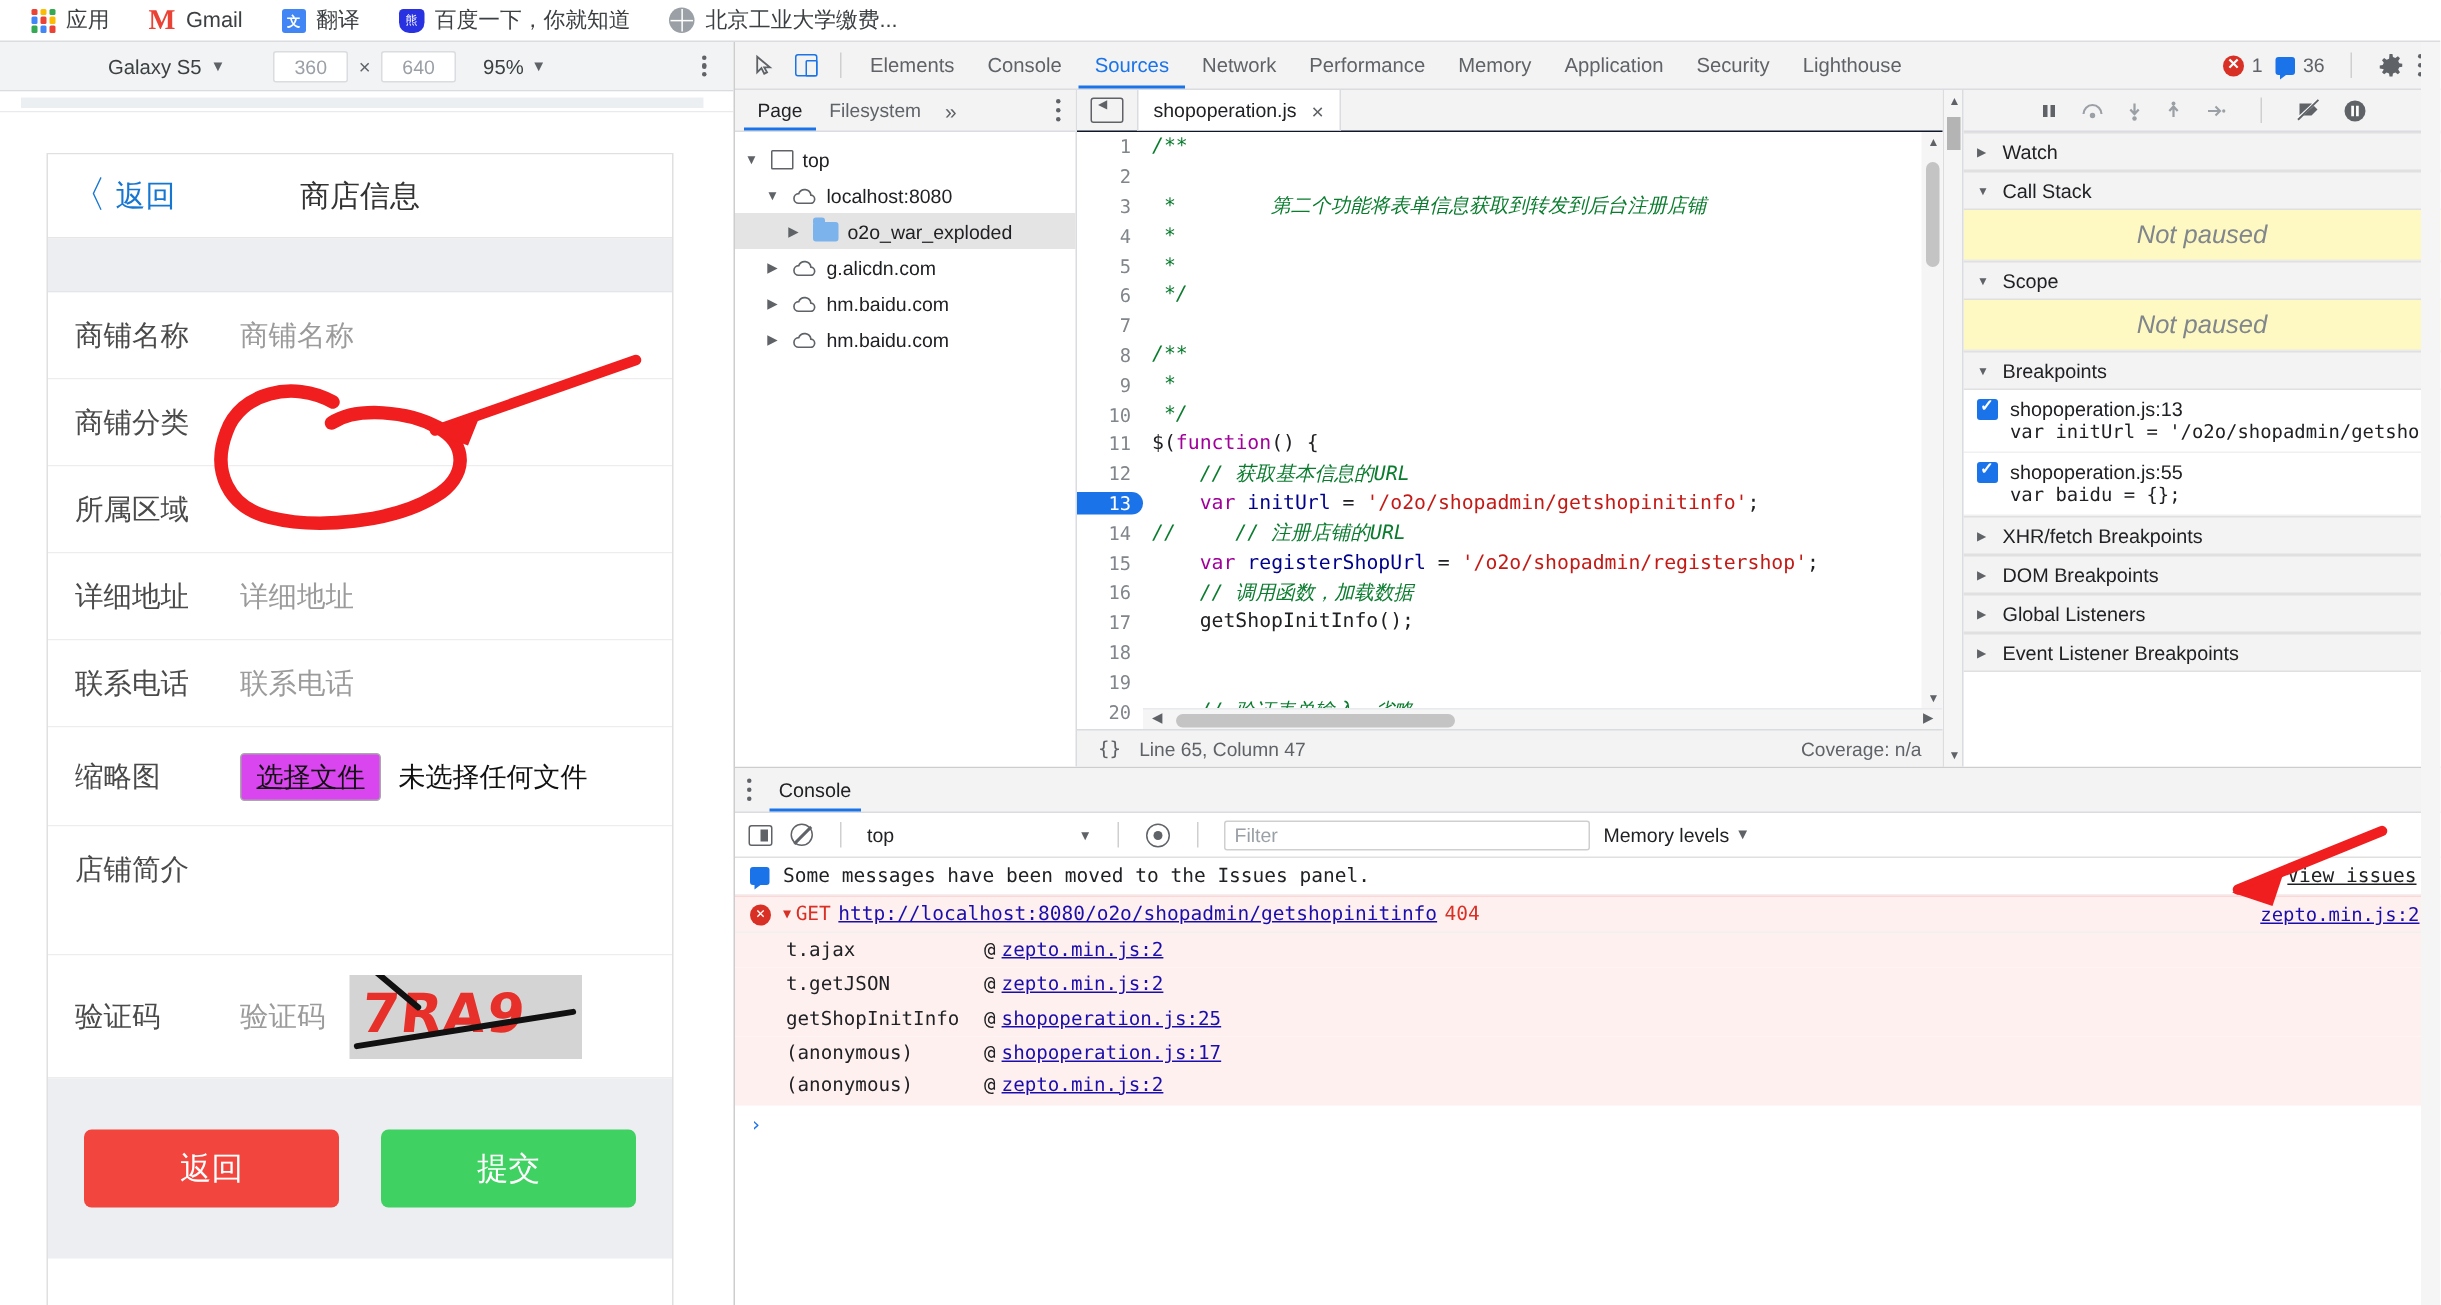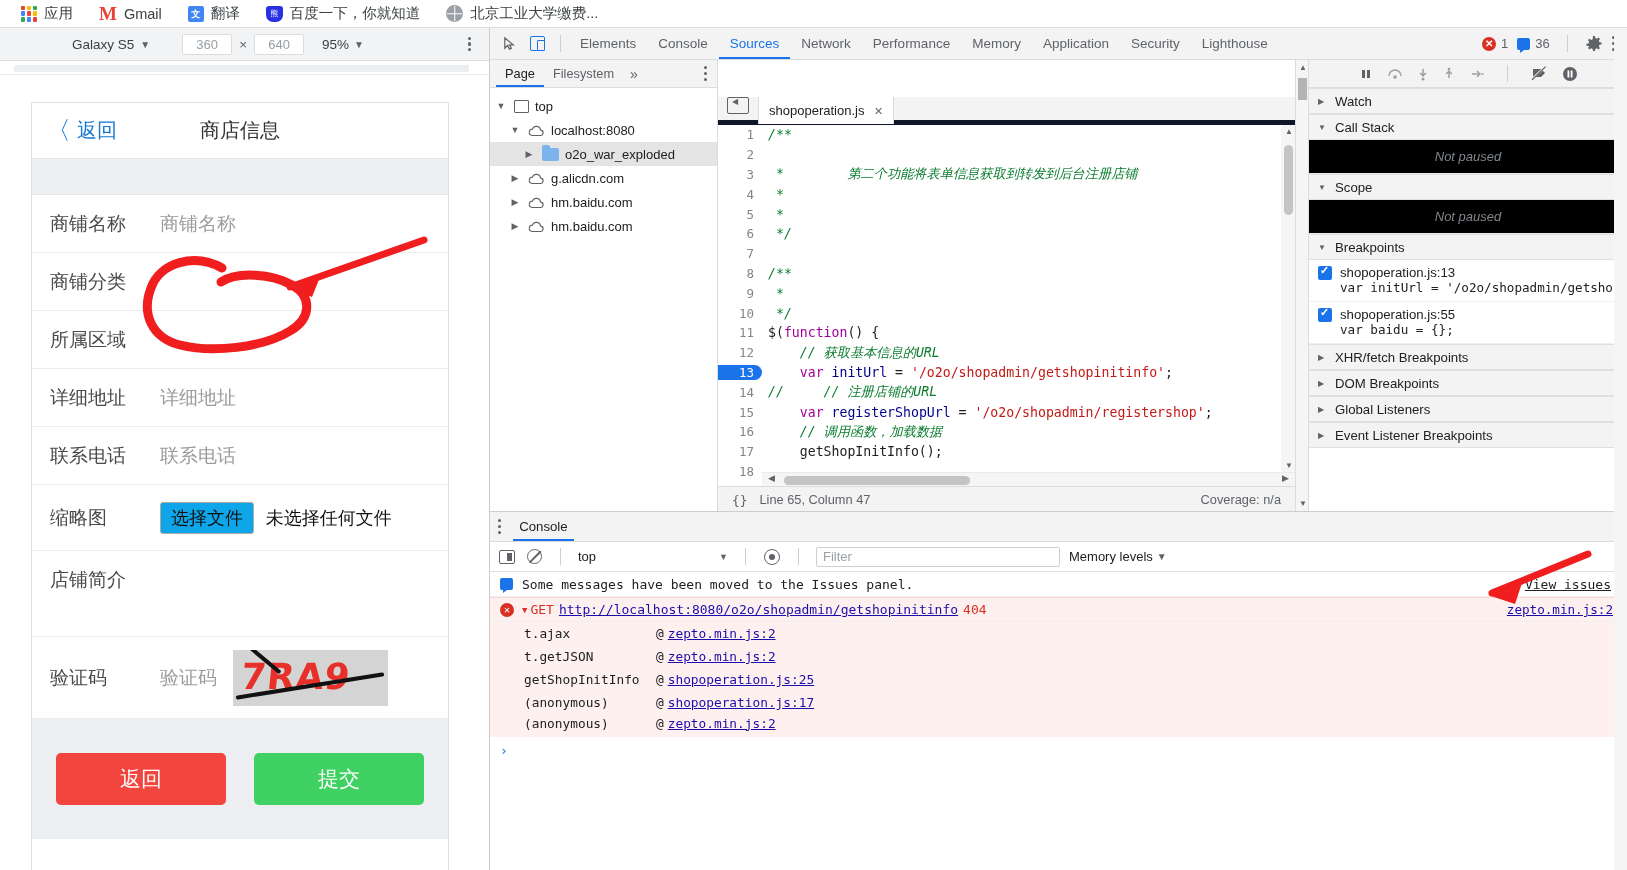--- a/index.html
+++ b/index.html
@@ -70,21 +70,21 @@
   .m-row {
     height: 58px; display: flex; align-items: center; background: #fff;
     border-bottom: 1px solid #ededed; padding-left: 18px;
   }
   .m-row.tall { height: 66px; }
   .m-label { width: 110px; font-size: 19px; color: #4a4a4a; flex: 0 0 110px; }
   .m-value { font-size: 19px; color: #9b9b9b; }
   .m-empty { flex: 1; height: 100%; }
   .m-filebtn {
     display:inline-block; padding: 3px 10px; font-size: 18px; color: #111;
-    border: 1px solid #a9a9a9; border-radius: 3px; background: #0ea5e9;
+    border: 1px solid #a9a9a9; border-radius: 3px; background: #d946ef; text-decoration: underline;
   }
   .m-filetext { margin-left: 8px; font-size: 18px; color: #111; }
   .m-intro { height: 86px; background:#fff; display:flex; align-items:flex-start; padding: 16px 0 0 18px; border-bottom:1px solid #ededed;}
   .m-captcha-row { height: 82px; display:flex; align-items:center; background:#fff; padding-left:18px; border-bottom:1px solid #ededed;}
   .captcha-img {
     width: 155px; height: 56px; margin-left: 16px; background: #d4d4d4;
     position: relative; overflow: hidden;
   }
   .captcha-txt {
     position:absolute; left: 8px; top: 6px; font-size: 36px; font-weight: 800;
@@ -139,21 +139,21 @@
   .tree-row { height: 24px; display: flex; align-items: center; gap: 6px; white-space: nowrap; }
   .tree-row.sel { background: #e4e4e4; }
   .tw { width: 14px; text-align: center; font-size: 9px; color: #5f6368; flex:0 0 14px;}
   .ico-frame { width: 15px; height: 13px; border: 1.6px solid #5f6368; border-radius: 1px; flex:0 0 15px;}
   .ico-cloud { width: 17px; height: 13px; flex:0 0 17px;}
   .ico-folder { width: 17px; height: 13px; background: #7cb3ec; border-radius: 2px; position: relative; flex:0 0 17px;}
   .ico-folder:before{content:""; position:absolute; left:0; top:-3px; width:8px; height:4px; background:#7cb3ec; border-radius:2px 2px 0 0;}
 
   
   #editor-col { flex: 1 1 auto; display: flex; flex-direction: column; min-width: 0; border-right: 1px solid #dadce0;}
-  .ed-tabs { height: 28px; display:flex; background:#f3f3f3; border-bottom:5px solid #0f172a;margin-top:37px; }
+  .ed-tabs { height: 28px; display:flex; align-items:center; background:#f3f3f3; border-bottom:1px solid #0f172a; }
   .ed-pane-btn { width: 22px; height: 17px; border: 1.5px solid #5f6368; border-radius: 2px; margin: 0 9px; position: relative;}
   .ed-pane-btn:after{content:"◀"; position:absolute; left:4px; top:-1px; font-size:8px; color:#5f6368;}
   .ed-tab { font-size: 13px; color:#202124; background:#fff; height: 27px; display:flex; align-items:center; gap: 10px; padding: 0 10px; border-right:1px solid #dadce0; border-left:1px solid #dadce0;}
   .ed-x { font-size: 14px; color: #5f6368; }
   #code { flex: 1 1 auto; position: relative; overflow: hidden; background: #fff; }
   .code-line { display: flex; height: 19.8px; align-items: center; font-family: "DejaVu Sans Mono", monospace; font-size: 13.2px; white-space: pre; }
   .ln { width: 44px; flex: 0 0 44px; text-align: right; padding-right: 8px; color: #80868b; font-size: 12.5px; }
   .code-line.hl .ln { background: #1a73e8; color: #fff; border-radius: 0 9px 9px 0; }
   .code-line.hl { background: #fff; }
   .ctext { padding-left: 6px; }
@@ -173,21 +173,21 @@
   .ed-status { height: 25px; flex: 0 0 25px; background:#f3f3f3; border-top:1px solid #dadce0; display:flex; align-items:center; font-size:12.8px; color:#5f6368; padding: 0 14px; }
   .brace { font-family:"DejaVu Sans Mono", monospace; margin-right: 12px; color:#5f6368;}
   .cov { margin-left:auto; }
 
   
   #dbg { width: 318px; flex: 0 0 318px; display: flex; flex-direction: column; background:#fff;}
   .dbg-toolbar { height: 28px; display:flex; align-items:center; justify-content:center; gap: 14px; background:#f3f3f3; border-bottom:1px solid #dadce0;}
   .dbg-ic { color:#5f6368; font-size:14px; display:flex; align-items:center;}
   .dbg-sec { height: 26px; display:flex; align-items:center; gap:7px; padding-left:9px; font-size:13.2px; color:#202124; background:#f3f3f3; border-bottom:1px solid #e0e0e0; border-top:1px solid #e0e0e0;}
   .dbg-arrow { font-size: 8px; color:#5f6368; width:10px;}
-  .dbg-empty { height: 34px; display:flex; align-items:center; justify-content:center; font-size:13px; color:#80868b; font-style: italic; background:#000000; border-bottom:1px solid #e8eaed;}
+  .dbg-empty { height: 34px; display:flex; align-items:center; justify-content:center; font-size:17px; color:#80868b; font-style: italic; background:#fef9c3; border-bottom:1px solid #e8eaed;}
   .bp-item { padding: 5px 0 6px 9px; border-bottom:1px solid #f0f0f0; }
   .bp-top { display:flex; align-items:center; gap:8px; font-size:13.2px; color:#202124;}
   .bp-chk { width:14px; height:14px; background:#1a73e8; border-radius:2px; position:relative; flex:0 0 14px;}
   .bp-chk:after{content:"✓"; position:absolute; left:2px; top:-2px; color:#fff; font-size:11px; font-weight:700;}
   .bp-code { margin-left: 22px; font-family:"DejaVu Sans Mono", monospace; font-size:12.6px; color:#202124; white-space:nowrap; overflow:hidden;}
 
   
   .mini-scroll { width: 13px; flex: 0 0 13px; background:#f5f5f5; position:relative; border-right:1px solid #dadce0;}
   .mini-scroll .thumb { position:absolute; left:2px; top:18px; width:9px; height:22px; background:#b4b4b4;}
   .mini-scroll .au { position:absolute; left:3px; top:3px; font-size:8px; color:#5f6368;}

